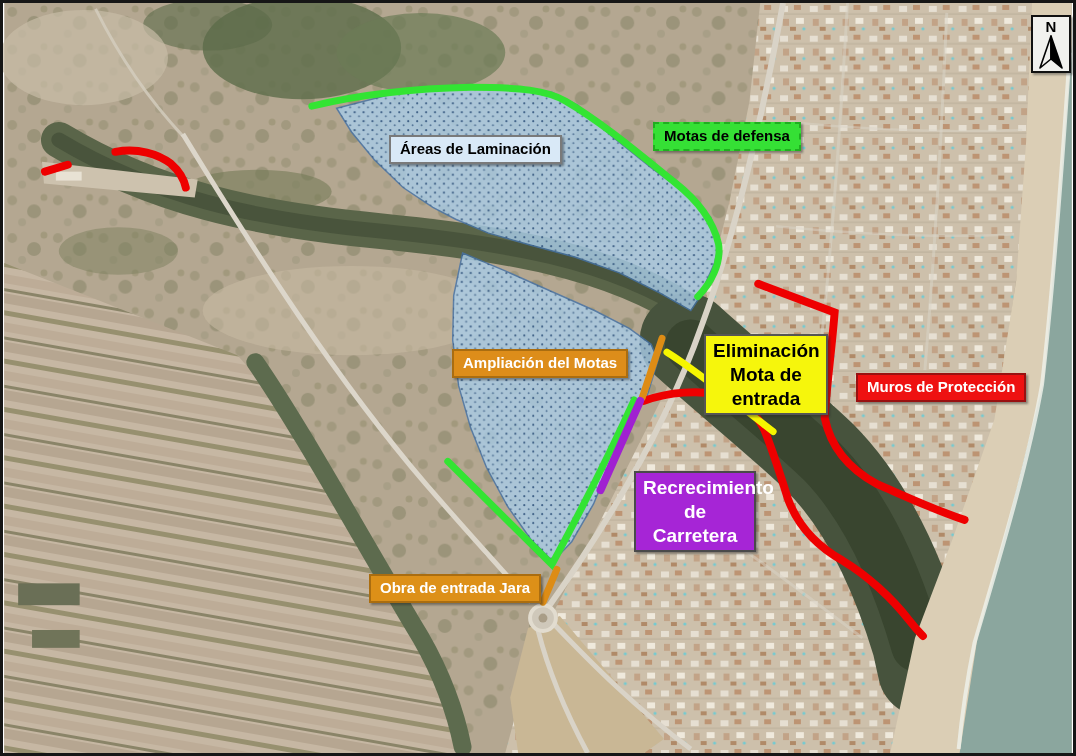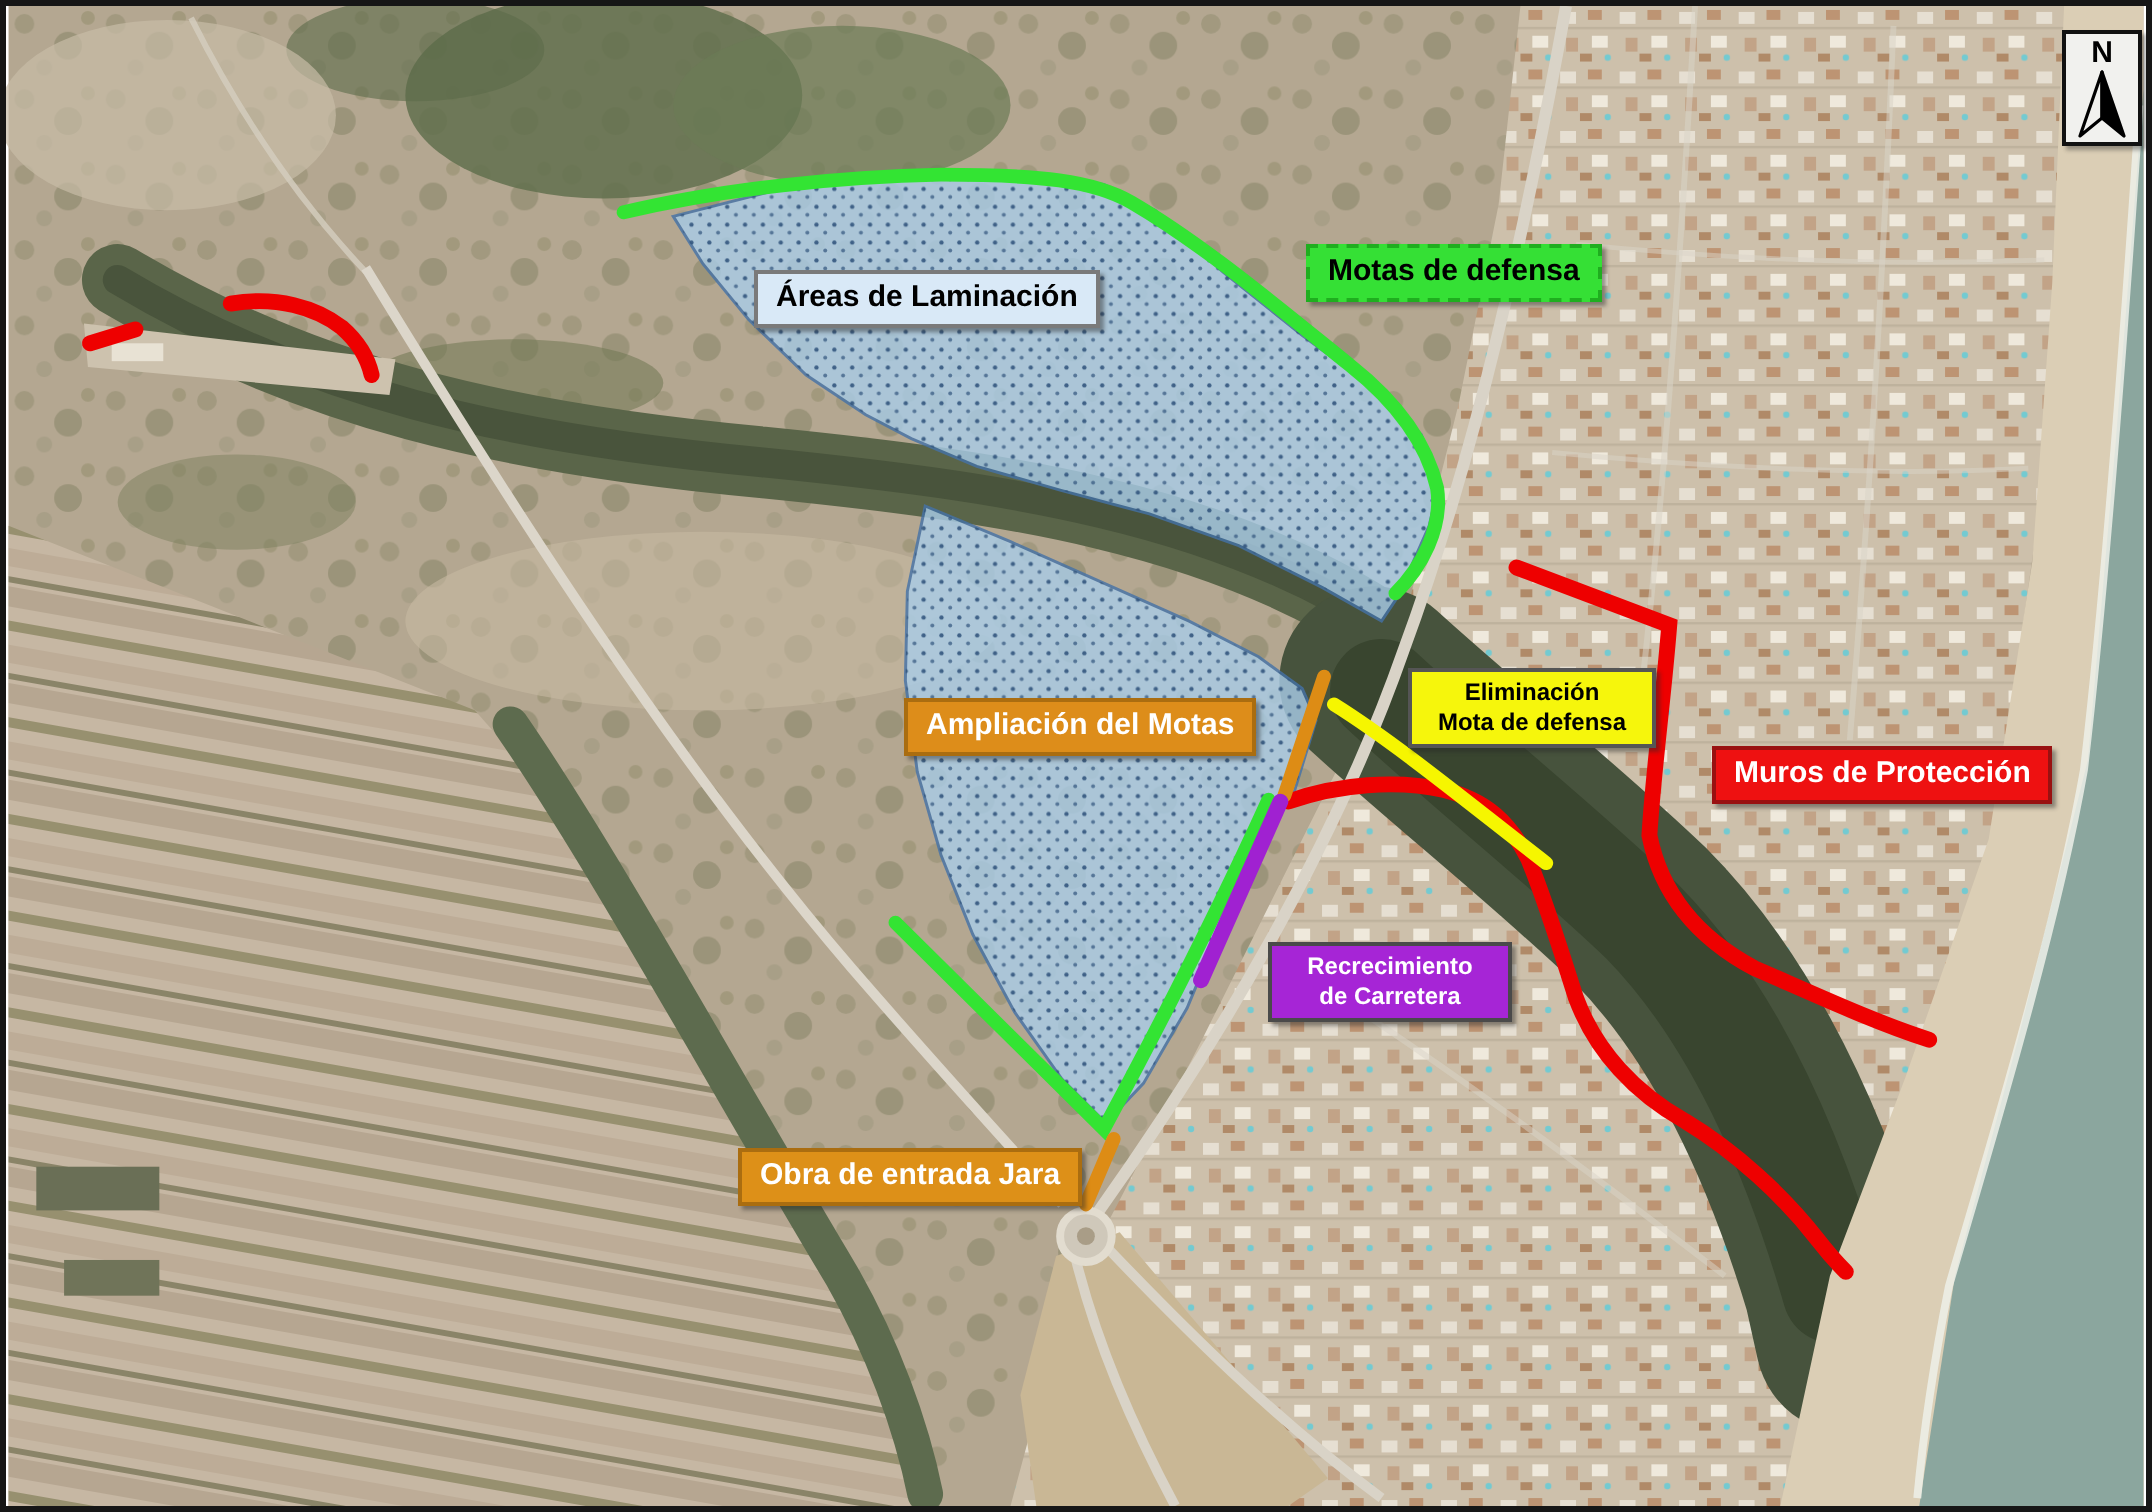--- a/index.html
+++ b/index.html
@@ -8,21 +8,21 @@
     border:3px solid #161616;overflow:hidden;
     font-family:"Liberation Sans", sans-serif;
   }
   #mapsvg{position:absolute;left:0;top:0;width:100%;height:100%;}
   .map-label{
     position:absolute;font-weight:bold;font-size:15px;line-height:1.25;
     padding:3px 9px;border:2px solid #777;white-space:nowrap;
     box-shadow:2px 2px 2px rgba(40,40,40,.45);
   }
   .map-label.two-line{
-    font-size:12px;text-align:center;white-space:normal;padding:3px 7px;
+    font-size:19px;text-align:center;white-space:normal;padding:3px 7px;
   }
   #north-box{
     position:absolute;left:1028px;top:12px;width:40px;height:58px;
     background:#f1f1ee;border:2px solid #111;box-sizing:border-box;
     display:flex;flex-direction:column;align-items:center;justify-content:flex-start;
     box-shadow:2px 2px 2px rgba(40,40,40,.4);
   }
   #north-box .n-letter{font-weight:bold;font-size:15px;color:#000;margin-top:1px;}
   #north-box svg{display:block;margin-top:0px;}
 </style>
@@ -126,35 +126,35 @@
 
       <path stroke-width="7" d="M668,352 C 700,372 740,405 775,432" stroke="#f6f600"></path>
 
       <path stroke-width="7" d="M663,338 L643,398" stroke="#dd8c15"></path>
       <path stroke-width="7" d="M557,571 L543,604" stroke="#dd8c15"></path>
 
       <path stroke-width="8" d="M641,401 L601,491" stroke="#a021d1"></path>
     </g>
   </svg>
 
-  <div class="map-label" style="left: 374px; top: 132px; background: rgb(217, 233, 247); border-color: rgb(122, 122, 122); color: rgb(0, 0, 0);">
+  <div class="map-label" style="left: 386px; top: 132px; background: rgb(217, 233, 247); border-color: rgb(122, 122, 122); color: rgb(0, 0, 0);">
     <span>Áreas de Laminación</span>
   </div>
 
   <div class="map-label" style="left: 650px; top: 119px; border-style: dashed; background: rgb(53, 224, 53); border-color: rgb(31, 174, 31); color: rgb(0, 0, 0);">
     <span>Motas de defensa</span>
   </div>
 
   <div class="map-label" style="left: 449px; top: 346px; background: rgb(221, 141, 26); border-color: rgb(170, 109, 16); color: rgb(255, 255, 255);">
     <span>Ampliación del Motas</span>
   </div>
 
   <div class="map-label two-line" style="left: 701px; top: 331px; width: 106px; background: rgb(246, 246, 12); border-color: rgb(85, 85, 85); color: rgb(0, 0, 0);">
     <span>Eliminación</span><br>
-    <span>Mota de defensa</span>
+    <span>Mota de entrada</span>
   </div>
 
   <div class="map-label" style="left: 853px; top: 370px; background: rgb(238, 17, 17); border-color: rgb(153, 17, 17); color: rgb(255, 255, 255);">
     <span>Muros de Protección</span>
   </div>
 
   <div class="map-label two-line" style="left: 631px; top: 468px; width: 104px; background: rgb(166, 37, 214); border-color: rgb(74, 74, 74); color: rgb(255, 255, 255);">
     <span>Recrecimiento</span><br>
     <span>de Carretera</span>
   </div>

